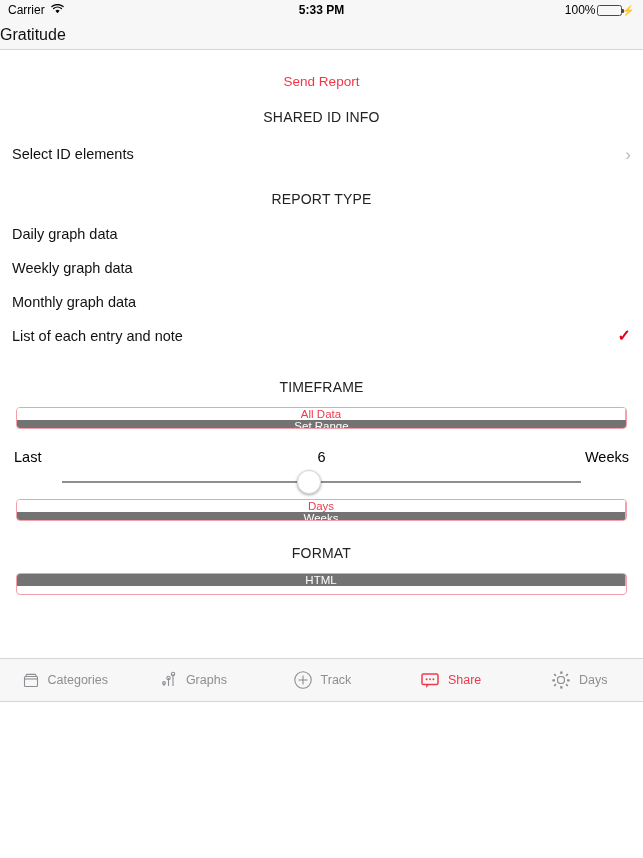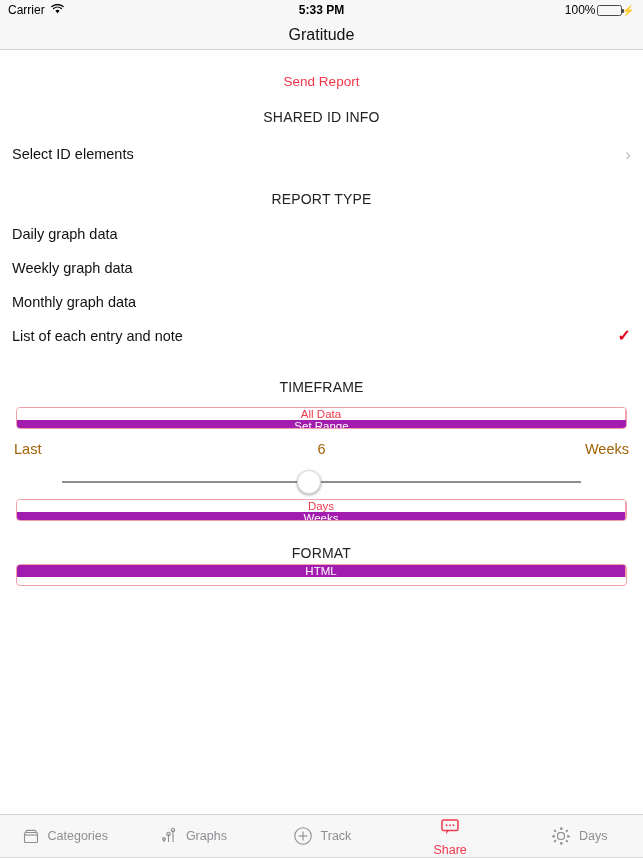--- a/index.html
+++ b/index.html
@@ -5,21 +5,21 @@
   * { box-sizing: border-box; margin: 0; padding: 0; }
   html, body {
     width: 643px; height: 858px;
     background: #ffffff;
     font-family: "Liberation Sans", sans-serif;
     -webkit-font-smoothing: antialiased;
     overflow: hidden;
   }
   .screen {
     position: relative;
-    width: 643px; height: 858px;
+    width: 643px; height: 702px;
     display: flex; flex-direction: column;
     background: #ffffff;
   }
 
   
   .statusbar {
     height: 20px;
     background: #f7f7f7;
     display: flex; align-items: center;
     padding: 0 8px;
@@ -47,21 +47,21 @@
     border-radius: 0 1px 1px 0;
   }
   .battery-fill { height: 100%; background: #4cd964; border-radius: 1px; }
   .bolt { font-size: 10px; color: #000; }
 
   
   .navbar {
     height: 30px;
     background: #f7f7f7;
     border-bottom: 1px solid #d5d5d5;
-    display: flex; align-items: center; justify-content: center;
+    display: flex; align-items: center; justify-content: flex-start;
     flex: 0 0 30px;
   }
   .nav-title { font-size: 16px; color: #111; }
 
   
   .content {
     flex: 1 1 auto;
     background: #ffffff;
     overflow: hidden;
     position: relative;
@@ -110,28 +110,28 @@
   .seg {
     flex: 1 1 0;
     display: flex; align-items: center; justify-content: center;
     font-size: 11.5px;
     color: #ef3a4c;
     background: #ffffff;
     border-right: 1px solid #f4a0ab;
     cursor: pointer;
   }
   .seg:last-child { border-right: none; }
-  .seg.active { background: #a21caf; color: #ffffff; }
+  .seg.active { background: #737373; color: #ffffff; }
 
   
   .slider-labels {
-    display: flex; align-items: flex-start;
+    display: flex; align-items: flex-end;
     padding: 0 14px;
     font-size: 14.5px;
-    color: #a16207;
+    color: #000000;
     height: 24px;
   }
   .sl-left { flex: 1 1 0; text-align: left; }
   .sl-mid  { flex: 1 1 0; text-align: center; }
   .sl-right{ flex: 1 1 0; text-align: right; }
 
   .slider-wrap {
     position: relative;
     margin: 0 62px;
     height: 34px;
@@ -166,21 +166,21 @@
     align-items: center;
   }
   .tab {
     flex: 1 1 0;
     display: flex; align-items: center; justify-content: center;
     gap: 7px;
     font-size: 12.5px;
     color: #8e8e93;
     cursor: pointer;
   }
-  .tab.active { color: #ef3a4c; flex-direction: column; }
+  .tab.active { color: #ef3a4c; }
   .tab-icon { display: flex; align-items: center; justify-content: center; }
 </style>
 </head>
 <body>
 
 <div class="screen">
 
   <div class="statusbar">
     <div class="sb-left">
       <span>Carrier</span>
@@ -252,21 +252,21 @@
     </div>
 
     <div class="segmented" style="">
       <div class="seg">Days</div>
       <div class="seg active">Weeks</div>
       <div class="seg">Months</div>
     </div>
 
     <div class="section-header" style="margin-top:24px;">FORMAT</div>
 
-    <div class="segmented" style="margin-top:3px;gap:43px;">
+    <div class="segmented" style="margin-top:12px;gap:43px;">
       <div class="seg active">HTML</div>
       <div class="seg">CSV</div>
     </div>
 
   </div>
 
   <div class="tabbar">
 
     <div class="tab">
       <span class="tab-icon">

